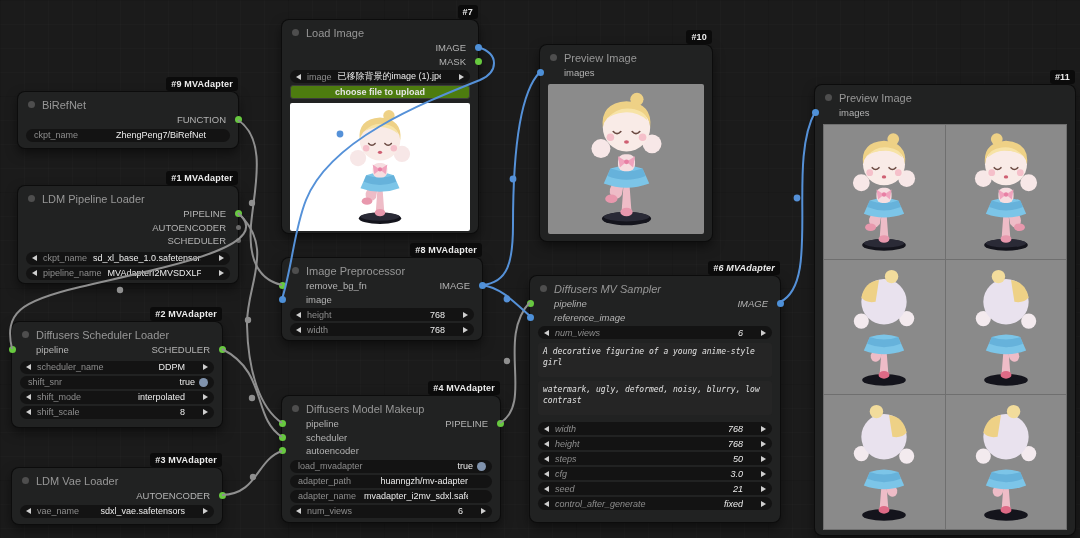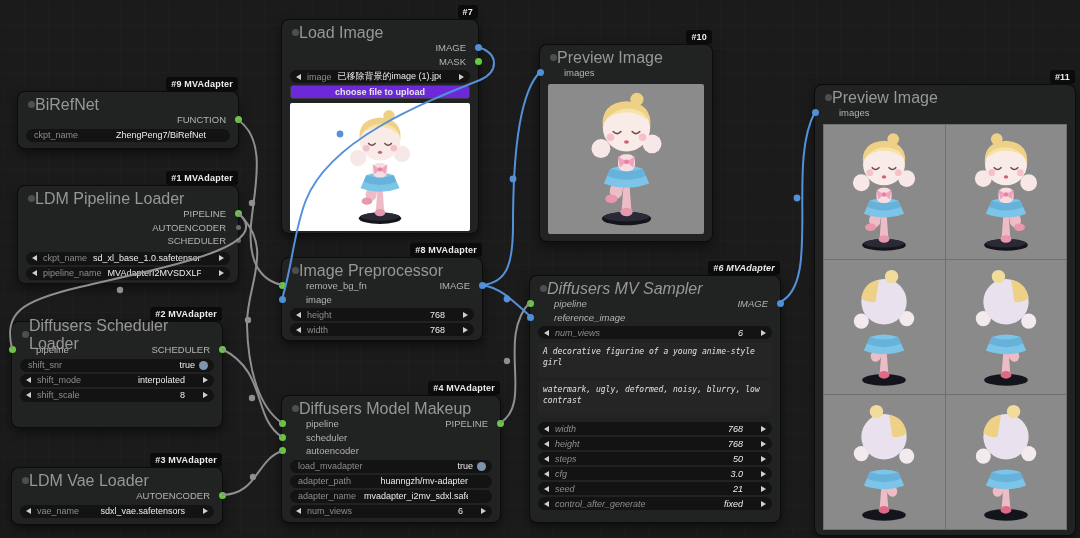--- a/index.html
+++ b/index.html
@@ -7,39 +7,39 @@
     background-image:
       linear-gradient(rgba(0,0,0,.18) 1px, transparent 1px),
       linear-gradient(90deg, rgba(0,0,0,.18) 1px, transparent 1px),
       linear-gradient(rgba(255,255,255,.012) 1px, transparent 1px),
       linear-gradient(90deg, rgba(255,255,255,.012) 1px, transparent 1px);
     background-size:96px 96px,96px 96px,24px 24px,24px 24px;}
   .node{position:absolute;background:#212222;border-radius:7px;z-index:10;
     box-shadow:0 0 0 1px #0c0c0c,0 5px 12px rgba(0,0,0,.55);padding-top:4px;box-sizing:border-box;}
   .badge{position:absolute;top:-15px;right:0;background:#0b0b0b;color:#ececec;font-size:9px;
     font-weight:bold;padding:2px 5px;border-radius:3px;letter-spacing:.2px;white-space:nowrap;}
-  .title{display:flex;align-items:center;height:17px;padding:0 10px;color:#979797;font-size:16px;}
+  .title{display:flex;align-items:center;gap:7px;height:17px;padding:0 10px;color:#979797;font-size:11px;}
   .cdot{width:7px;height:7px;border-radius:50%;background:#4e4e4e;flex:0 0 auto;}
   .srow{position:relative;height:13.5px;display:flex;align-items:center;justify-content:space-between;
     padding:0 10px;font-size:9.5px;color:#b3b3b3;}
   .dot{position:absolute;width:7px;height:7px;border-radius:50%;top:3px;}
   .dot.sm{width:5px;height:5px;top:4px;}
   .dot.l{left:-3.5px;} .dot.r{right:-3.5px;}
   .dot.sm.r{right:-2.5px;}
   .green{background:#67c93f;} .blue{background:#4d90d8;} .grayd{background:#6a6a6a;}
   .lab-l{margin-left:14px;} .lab-r{margin-right:2px;margin-left:auto;}
   .widget{display:flex;align-items:center;background:#131313;border-radius:8px;height:13px;
     margin:2px 8px;padding:0 6px;font-size:9px;}
   .wlabel{color:#8d8d8d;margin:0 6px;white-space:nowrap;}
   .wvalue{margin-left:auto;color:#ececec;margin-right:18px;white-space:nowrap;overflow:hidden;}
   .arr{width:0;height:0;border-top:3.5px solid transparent;border-bottom:3.5px solid transparent;flex:0 0 auto;}
   .arr.left{border-right:5px solid #cfcfcf;}
   .arr.right{border-left:5px solid #cfcfcf;}
   .togglec{width:9px;height:9px;border-radius:50%;background:#8093ad;flex:0 0 auto;margin-left:4px;}
-  .upbtn{display:flex;align-items:center;justify-content:center;background:#6d28d9;border:1px solid #3c3c3c;
+  .upbtn{display:flex;align-items:center;justify-content:center;background:#4d7c0f;border:1px solid #3c3c3c;
     border-radius:3px;height:12px;margin:2px 8px;color:#e6e6e6;font-size:9px;font-weight:bold;}
   .tarea{background:#252525;border-radius:3px;margin:4px 8px;color:#e2e2e2;
     font-family:"DejaVu Sans Mono",monospace;font-size:8px;padding:4px 5px;line-height:1.35;
     height:26px;overflow:hidden;text-align:left;}
   .imgpane{margin:4px 8px;display:flex;align-items:center;justify-content:center;border-radius:2px;}
   .white{background:#ffffff;} .graybg{background:#8b8b8b;}
   .grid6{display:grid;grid-template-columns:1fr 1fr;grid-auto-rows:134px;gap:1px;background:#6f6f6f;
     margin:4px 8px;border:1px solid #6f6f6f;}
   .cell{background:#8a8a8a;display:flex;align-items:center;justify-content:center;overflow:hidden;}
   .flip{transform:scaleX(-1);}
@@ -147,20 +147,26 @@
     <div class="title">
       <span class="cdot"></span>
       <span>Diffusers Scheduler Loader</span>
     </div>
     <div class="srow">
       <i class="dot l green"></i>
       <span class="lab-l">pipeline</span>
       <span class="lab-r">SCHEDULER</span>
       <i class="dot r green"></i>
     </div>
+    <div class="widget" style="margin-top:4px">
+      <span class="arr left"></span>
+      <span class="wlabel">scheduler_name</span>
+      <span class="wvalue">DDPM</span>
+      <span class="arr right"></span>
+    </div>
     <div class="widget">
       <span class="wlabel" style="margin-left:2px">shift_snr</span>
       <span class="wvalue" style="margin-right:0">true</span>
       <span class="togglec"></span>
     </div>
     <div class="widget">
       <span class="arr left"></span>
       <span class="wlabel">shift_mode</span>
       <span class="wvalue">interpolated</span>
       <span class="arr right"></span>

